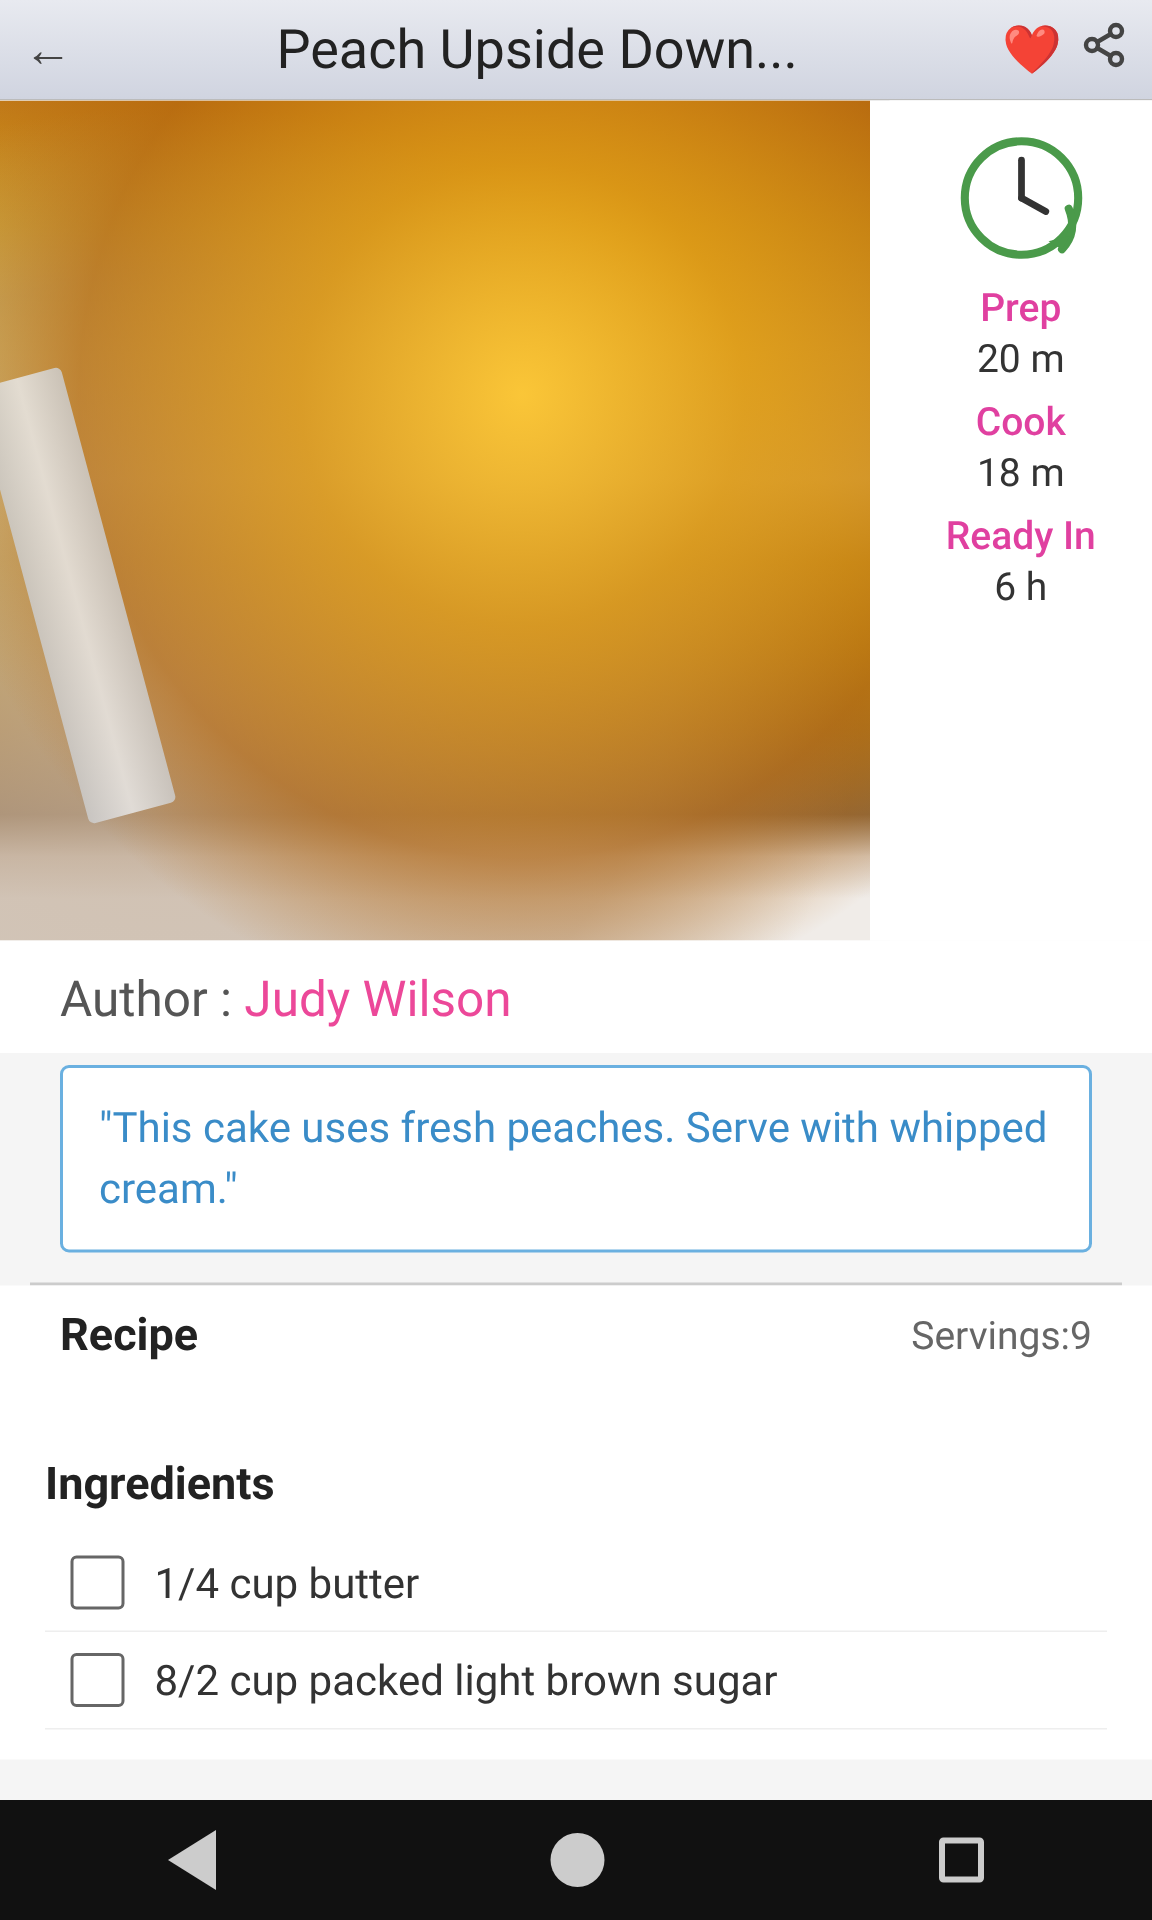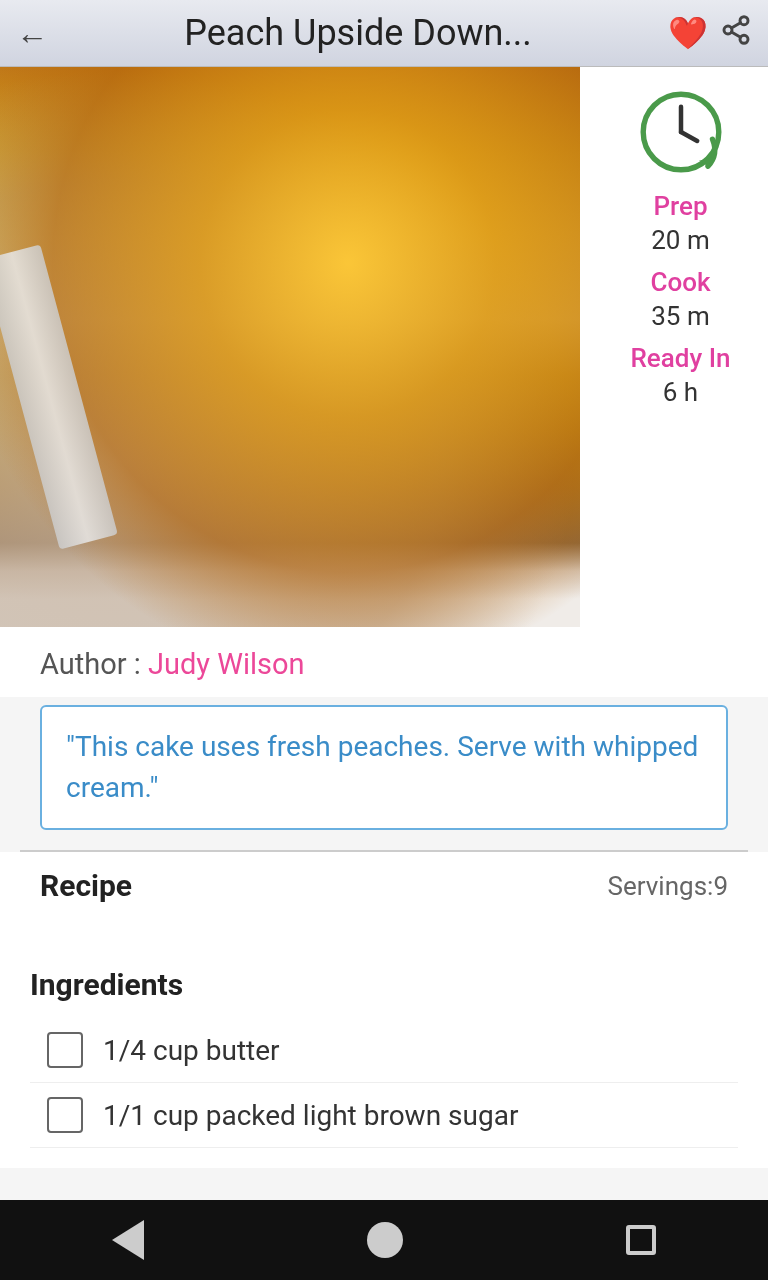--- a/index.html
+++ b/index.html
@@ -111,21 +111,21 @@
       color: #333;
       margin-bottom: 8px;
     }
 
     
     .author-section {
       background: #fff;
       padding: 20px 40px 16px;
     }
     .author-text {
-      font-size: 29px;
+      font-size: 33px;
       color: #555;
     }
     .author-name {
       font-weight: normal;
       color: #ec4899;
     }
 
     
     .quote-box {
       margin: 8px 40px 20px;
@@ -277,21 +277,21 @@
       <line x1="50" y1="50" x2="68" y2="60" stroke="#333" stroke-width="5" stroke-linecap="round"></line>
 
       <path d="M 85 58 Q 92 75 80 88" fill="none" stroke="#4a9a4a" stroke-width="6" stroke-linecap="round"></path>
       <polygon points="80,88 70,82 86,78" fill="#4a9a4a"></polygon>
     </svg>
 
     <span class="timing-label-pink">Prep</span>
     <span class="timing-value">20 m</span>
 
     <span class="timing-label-pink">Cook</span>
-    <span class="timing-value">35 m</span>
+    <span class="timing-value">18 m</span>
 
     <span class="timing-label-pink">Ready In</span>
     <span class="timing-value">6 h</span>
   </div>
 </div>
 
 <div class="author-section">
   <span class="author-text">Author : </span><span class="author-text author-name">Judy Wilson</span>
 </div>
 
@@ -311,21 +311,21 @@
 <div class="ingredients-section">
   <div class="ingredients-heading">Ingredients</div>
 
   <div class="ingredient-row">
     <div class="checkbox"></div>
     <span class="ingredient-text">1/4 cup butter</span>
   </div>
 
   <div class="ingredient-row">
     <div class="checkbox"></div>
-    <span class="ingredient-text">1/1 cup packed light brown sugar</span>
+    <span class="ingredient-text">8/2 cup packed light brown sugar</span>
   </div>
 </div>
 
 <div style="height: 100px;"></div>
 
 <div class="bottom-nav">
   <div class="nav-btn">
     <div class="triangle-left"></div>
   </div>
   <div class="nav-btn">

